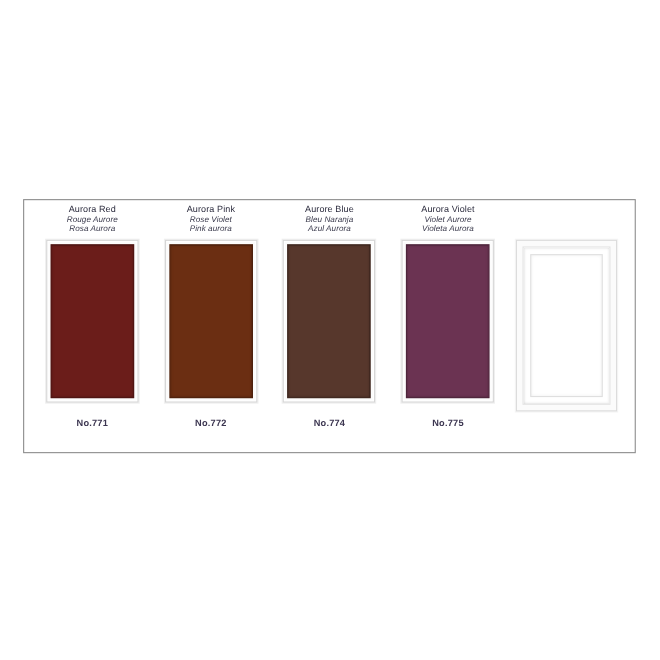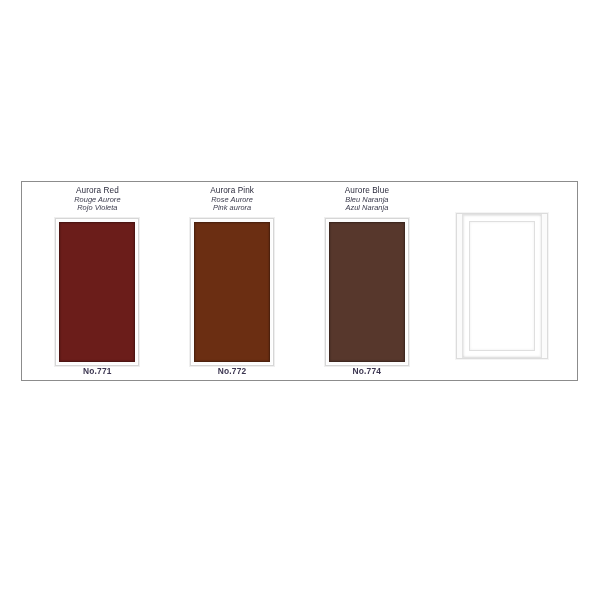--- a/index.html
+++ b/index.html
@@ -21,21 +21,21 @@
     height: 600px;
     background: #ffffff;
   }
 
   
   #swatch-card {
     position: absolute;
     left: 21px;
     top: 181px;
     width: 557px;
-    height: 200px;
+    height: 231px;
     box-sizing: border-box;
     border: 1px solid #8c8c8c;
     background: #ffffff;
   }
 
   
   #swatch-strip {
     position: absolute;
     left: 0;
     top: 0;
@@ -134,20 +134,21 @@
     width: 66px;
     height: 130px;
     box-sizing: border-box;
     background: #ffffff;
     border: 1px solid #dfdfdf;
     box-shadow: inset 0 0 3px rgba(0,0,0,0.07);
   }
 
   
   .swatch-code {
+    margin-top: 13px;
     font-size: 8.4px;
     font-weight: bold;
     color: #3b3550;
     letter-spacing: 0.2px;
     white-space: nowrap;
     user-select: none;
   }
   .code-spacer {
     margin-top: 13px;
     font-size: 8.4px;
@@ -159,53 +160,64 @@
 
 <div id="stage">
 
   <div id="swatch-card">
     <div id="swatch-strip">
 
       <div class="swatch-col">
         <div class="swatch-names">
           <div class="name-en">Aurora Red</div>
           <div class="name-fr">Rouge Aurore</div>
-          <div class="name-es">Rojo Violeta</div>
+          <div class="name-es">Rosa Aurora</div>
         </div>
         <div class="tile-outer">
           <div class="tile-inner" style="background-color: rgb(107, 29, 26);"></div>
         </div>
         <div class="swatch-code">No.771</div>
       </div>
 
       <div class="swatch-col">
         <div class="swatch-names">
           <div class="name-en">Aurora Pink</div>
-          <div class="name-fr">Rose Aurore</div>
+          <div class="name-fr">Rose Violet</div>
           <div class="name-es">Pink aurora</div>
         </div>
         <div class="tile-outer">
           <div class="tile-inner" style="background-color: rgb(107, 46, 18);"></div>
         </div>
         <div class="swatch-code">No.772</div>
       </div>
 
 
       <div class="swatch-col">
         <div class="swatch-names">
           <div class="name-en">Aurore Blue</div>
           <div class="name-fr">Bleu Naranja</div>
-          <div class="name-es">Azul Naranja</div>
+          <div class="name-es">Azul Aurora</div>
         </div>
         <div class="tile-outer">
           <div class="tile-inner" style="background-color: rgb(87, 55, 44);"></div>
         </div>
         <div class="swatch-code">No.774</div>
       </div>
 
+      <div class="swatch-col">
+        <div class="swatch-names">
+          <div class="name-en">Aurora Violet</div>
+          <div class="name-fr">Violet Aurore</div>
+          <div class="name-es">Violeta Aurora</div>
+        </div>
+        <div class="tile-outer">
+          <div class="tile-inner" style="background-color: rgb(107, 51, 82);"></div>
+        </div>
+        <div class="swatch-code">No.775</div>
+      </div>
 
       <div class="swatch-col">
         <div class="swatch-names">
           <div class="name-en"></div>
           <div class="name-fr"></div>
           <div class="name-es"></div>
         </div>
         <div class="frame-outer">
           <div class="frame-mid">
             <div class="frame-inner"></div>

